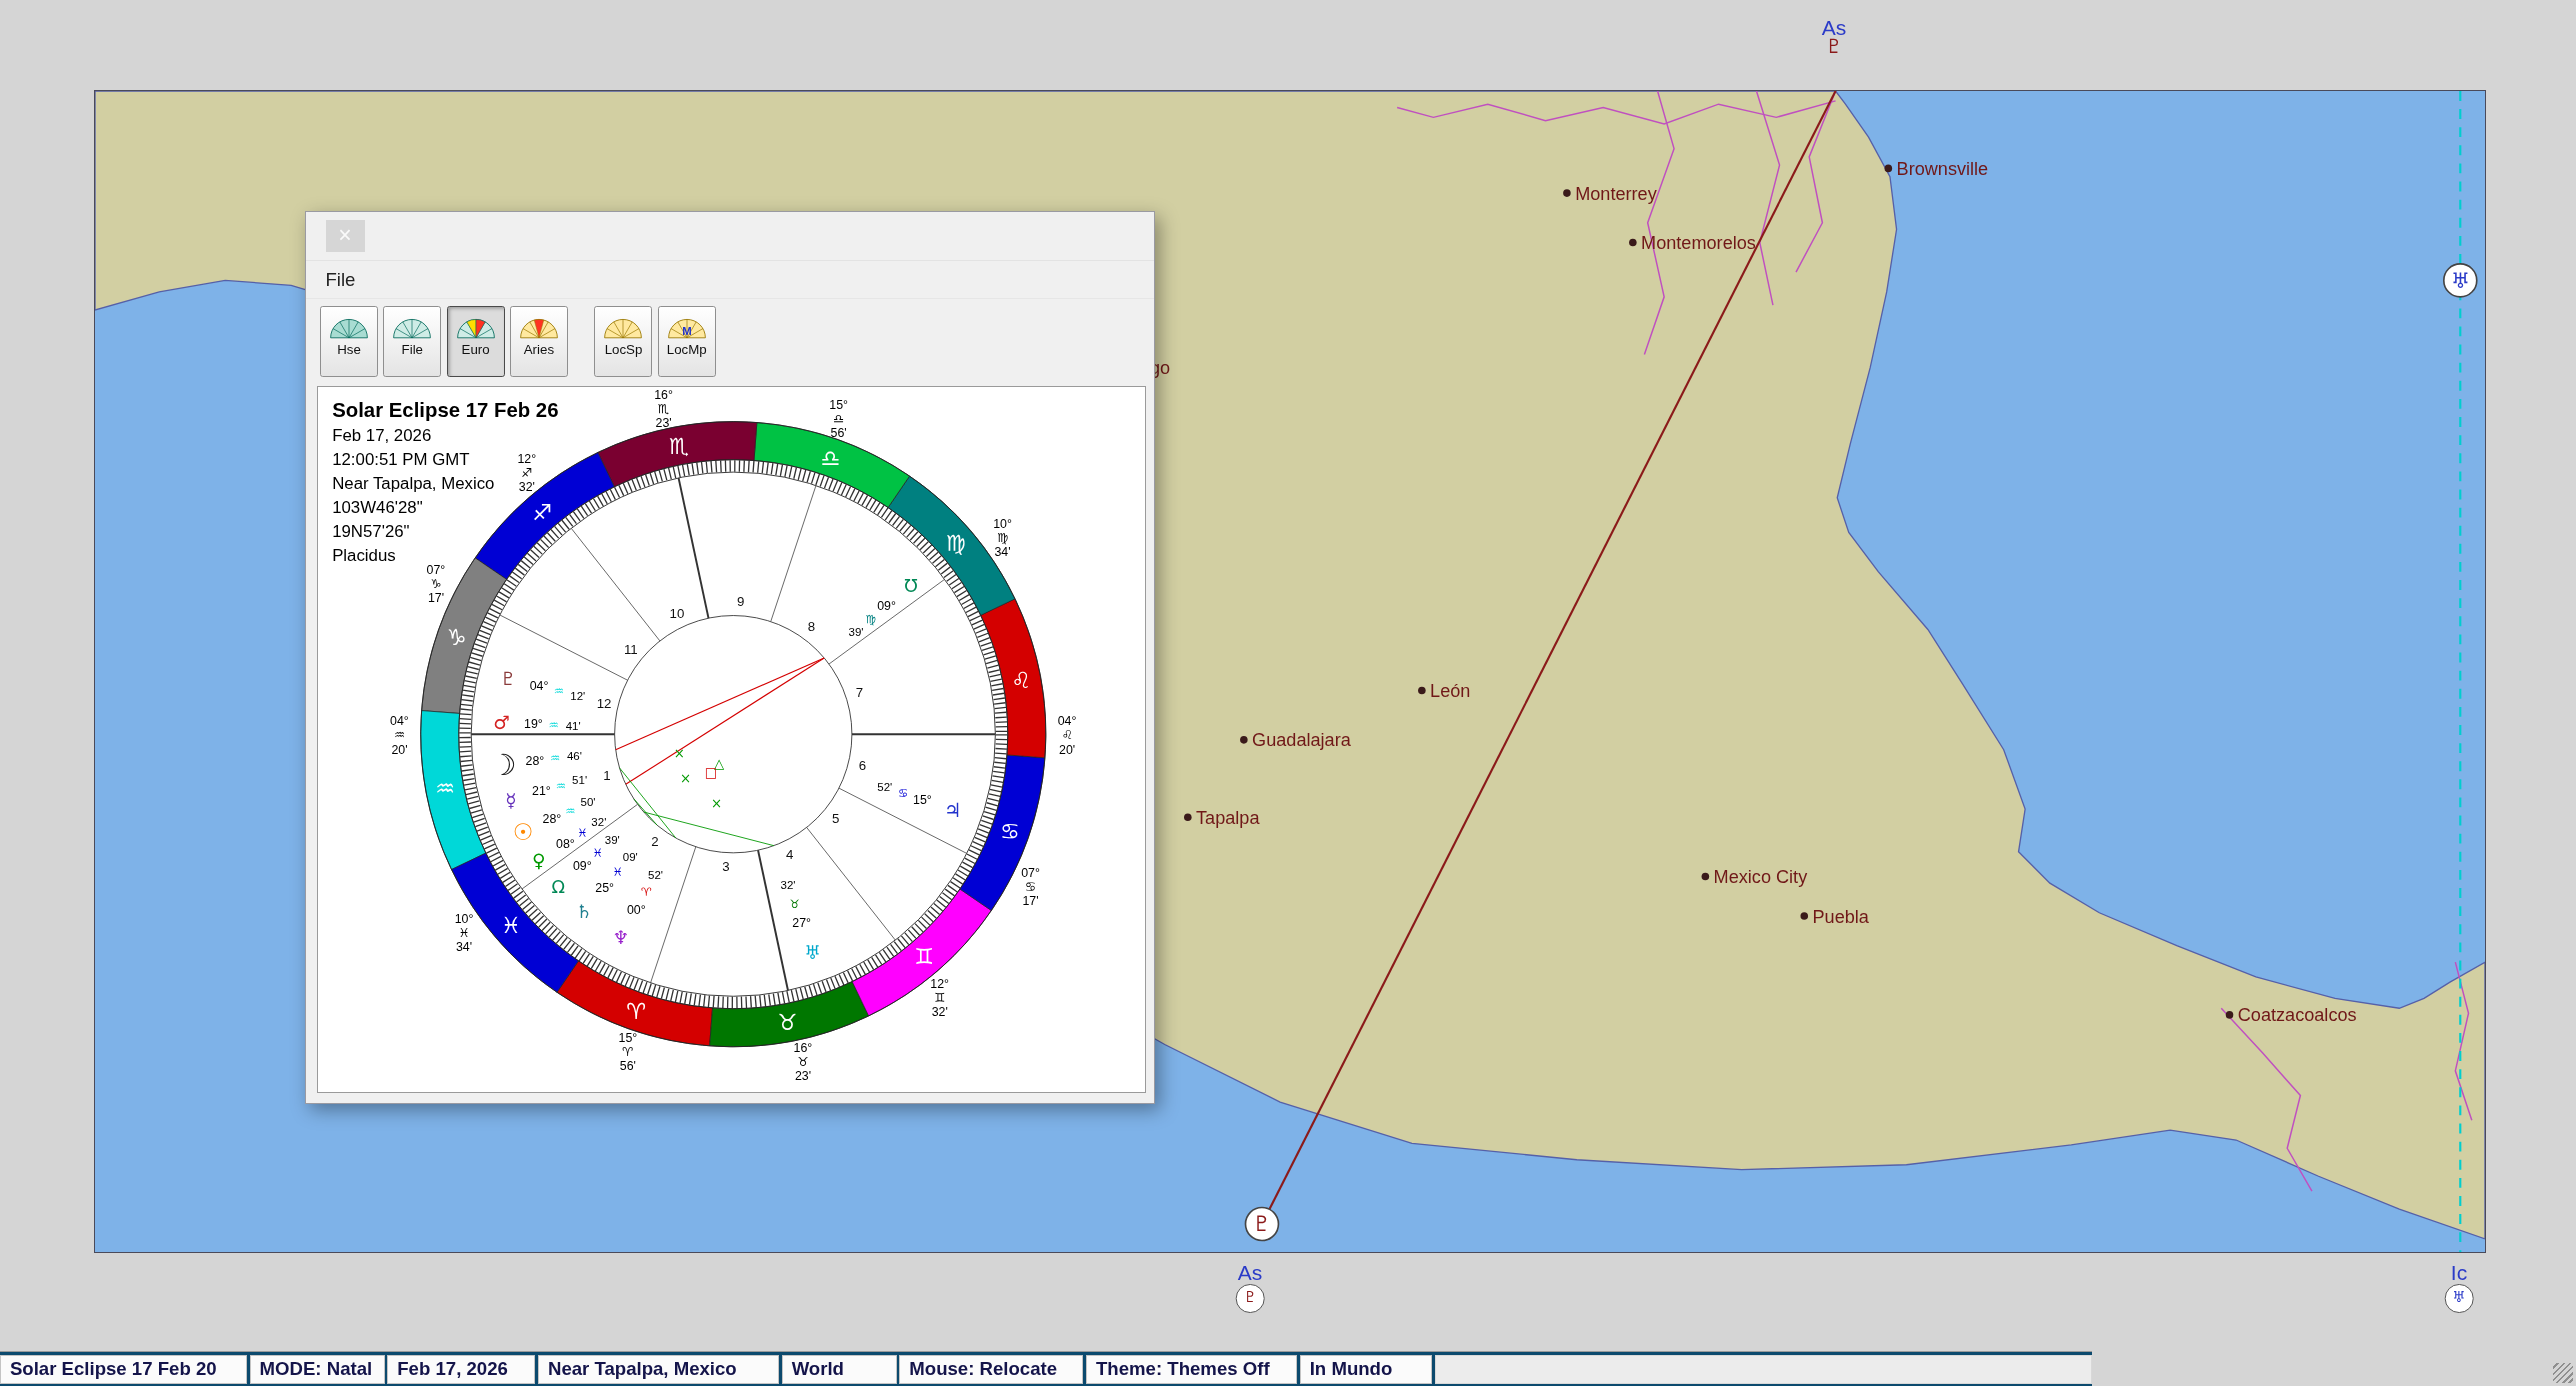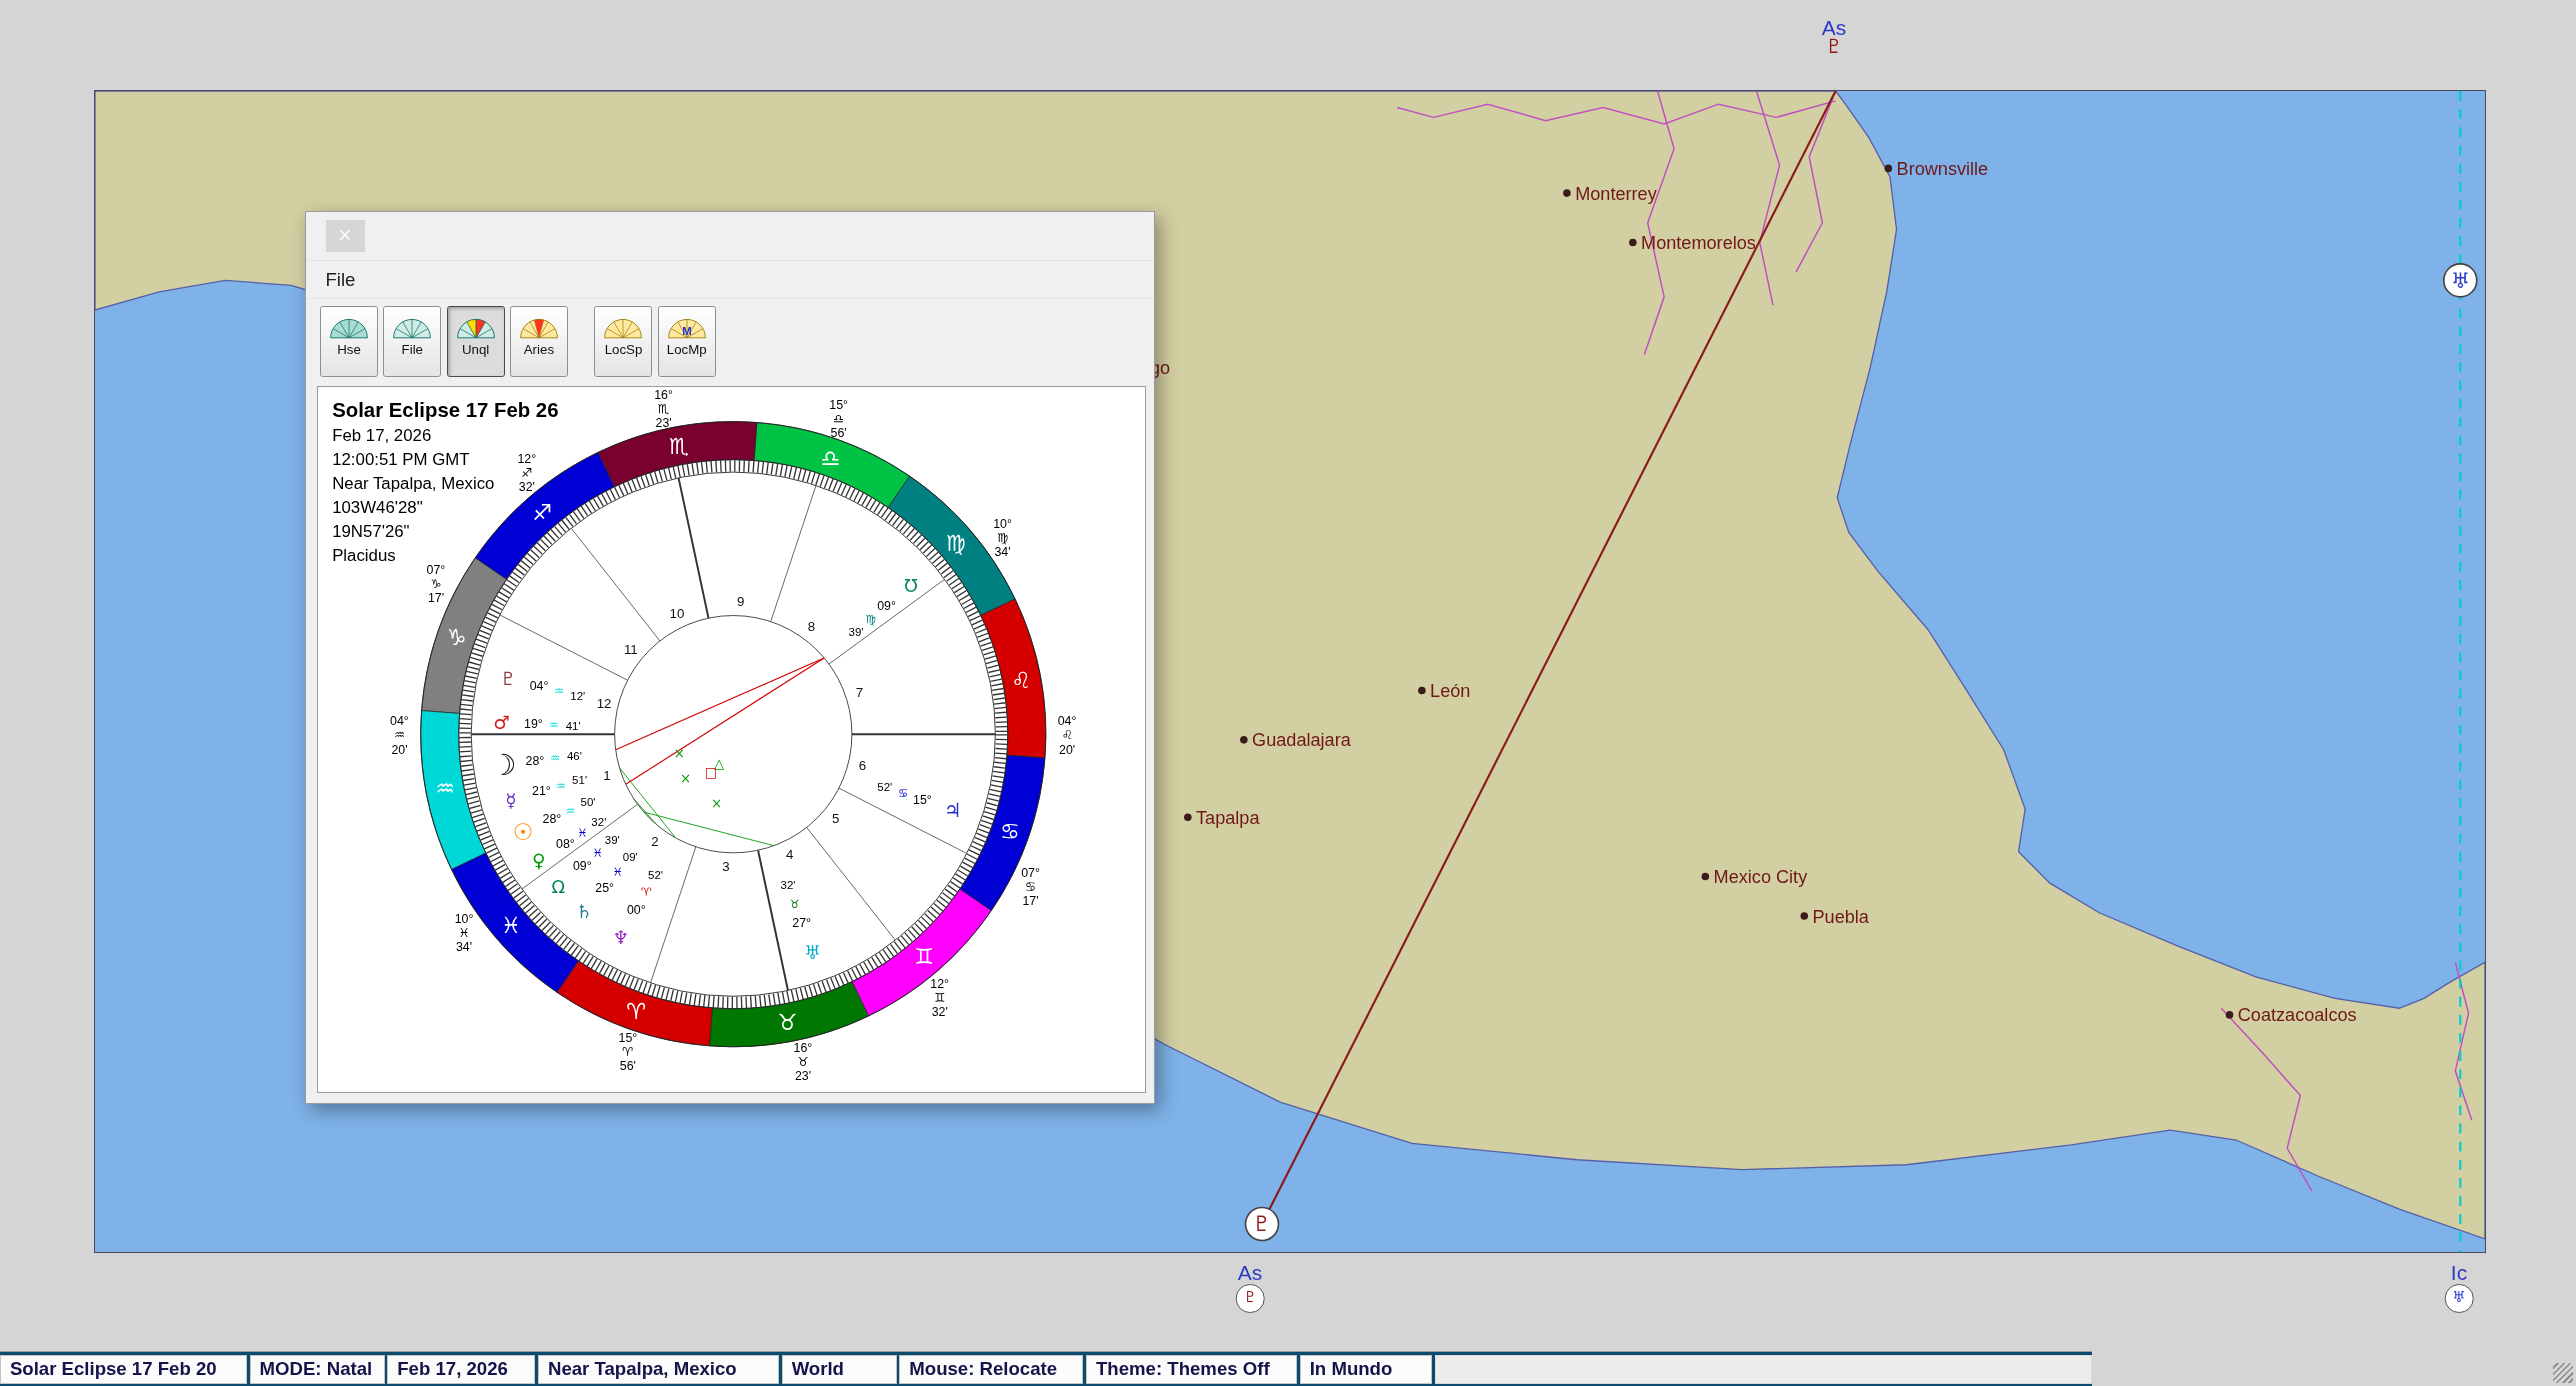--- a/index.html
+++ b/index.html
@@ -114,21 +114,21 @@
           <svg width="42" height="26.6" viewBox="0 0 48 30">
             <path d="M3,27 A21,21 0 0 1 45,27 Z" fill="#cfece6" stroke="#056a5c" stroke-width="1"></path>
             <line x1="24" y1="27" x2="42.18653347947321" y2="16.5" stroke="#056a5c" stroke-width="0.8"></line>
             <line x1="24" y1="27" x2="34.5" y2="8.813466520526788" stroke="#056a5c" stroke-width="0.8"></line>
             <line x1="24" y1="27" x2="24" y2="6" stroke="#056a5c" stroke-width="0.8"></line>
             <line x1="24" y1="27" x2="13.500000000000005" y2="8.813466520526788" stroke="#056a5c" stroke-width="0.8"></line>
             <line x1="24" y1="27" x2="5.813466520526788" y2="16.5" stroke="#056a5c" stroke-width="0.8"></line>
             <path d="M24,27 L24,6 A21,21 0 0 0 13.500000000000005,8.813466520526788 Z" fill="#ffdd00" stroke="#056a5c" stroke-width="0.6"></path>
             <path d="M24,27 L34.5,8.813466520526788 A21,21 0 0 0 24,6 Z" fill="#ff3322" stroke="#056a5c" stroke-width="0.6"></path>
           </svg>
-          <div class="lbl">Unql</div>
+          <div class="lbl">Euro</div>
         </div>
         <div class="tbtn">
           <svg width="42" height="26.6" viewBox="0 0 48 30">
             <path d="M3,27 A21,21 0 0 1 45,27 Z" fill="#ffe9a0" stroke="#997700" stroke-width="1"></path>
             <line x1="24" y1="27" x2="42.18653347947321" y2="16.5" stroke="#997700" stroke-width="0.8"></line>
             <line x1="24" y1="27" x2="34.5" y2="8.813466520526788" stroke="#997700" stroke-width="0.8"></line>
             <line x1="24" y1="27" x2="24" y2="6" stroke="#997700" stroke-width="0.8"></line>
             <line x1="24" y1="27" x2="13.500000000000005" y2="8.813466520526788" stroke="#997700" stroke-width="0.8"></line>
             <line x1="24" y1="27" x2="5.813466520526788" y2="16.5" stroke="#997700" stroke-width="0.8"></line>
             <path d="M24,27 L29.435199947152935,6.715557647929565 A21,21 0 0 0 18.564800052847062,6.715557647929565 Z" fill="#ff3322" stroke="#997700" stroke-width="0.6"></path>

